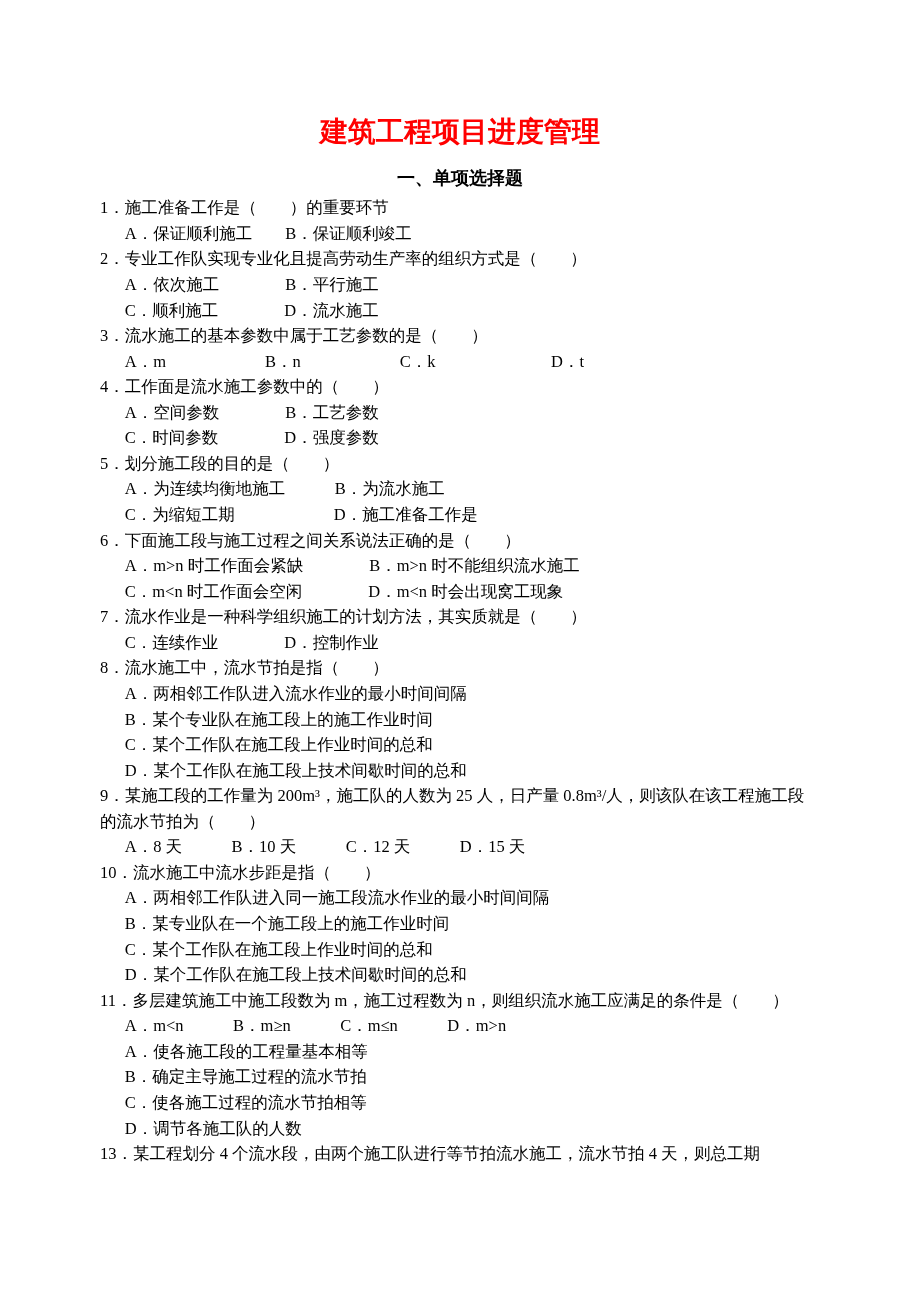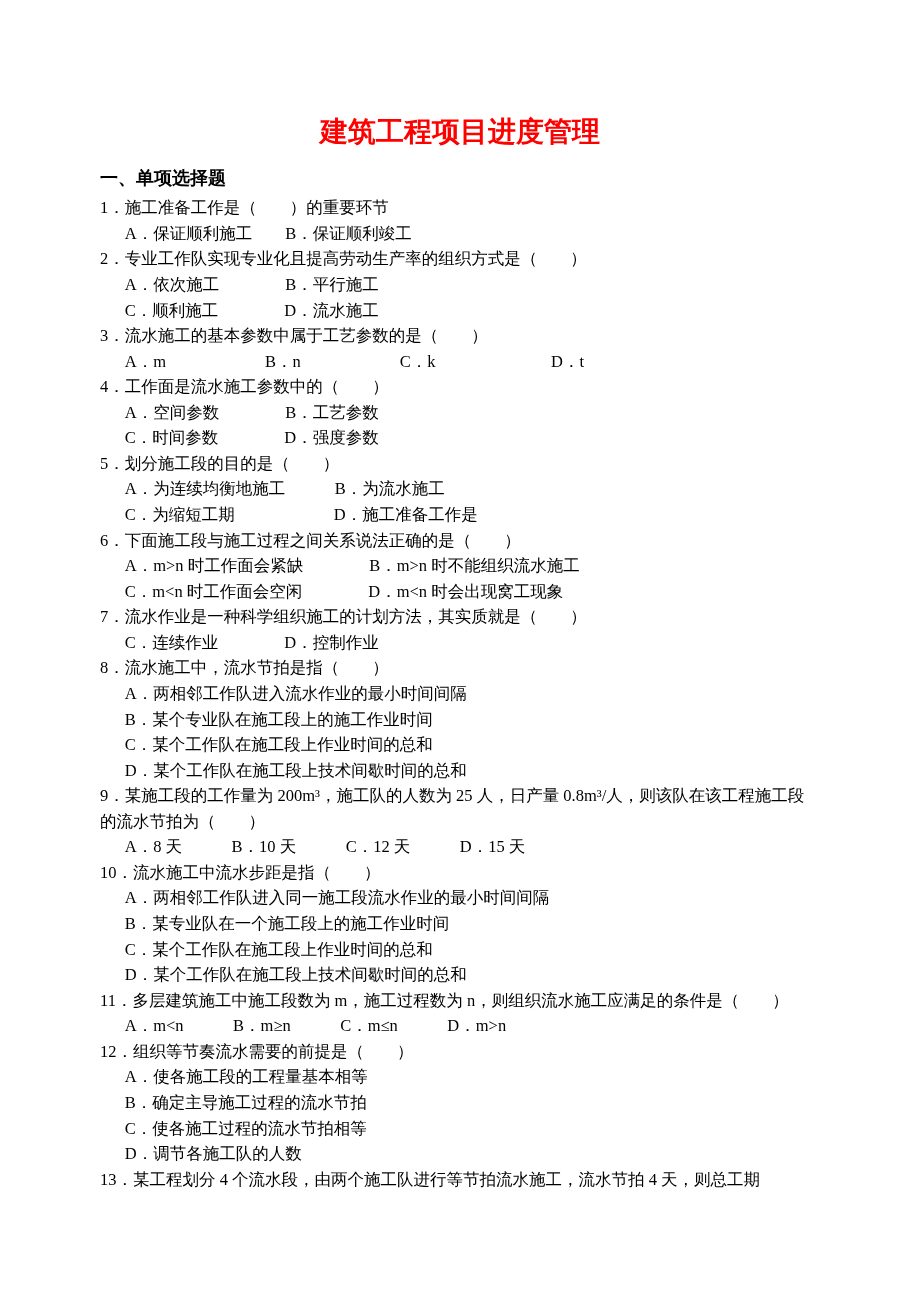--- a/index.html
+++ b/index.html
@@ -18,20 +18,21 @@
       font-weight: bold;
       color: #ff0000;
       font-family: Liberation Serif, serif;
       margin-bottom: 12px;
     }
     .section-header {
       font-size: 18px;
       font-weight: bold;
       font-family: SimHei, "黑体", sans-serif;
       margin-bottom: 2px;
+      text-align: center;
     }
     .question {
       margin-bottom: 0;
     }
     .question-text {
       text-indent: 0;
     }
     .options {
       padding-left: 1.5em;
     }
@@ -115,21 +116,20 @@
         <div class="option-line">D．某个工作队在施工段上技术间歇时间的总和</div>
       </div>
     </div>
     <div class="question">
       <div class="question-text">11．多层建筑施工中施工段数为 m，施工过程数为 n，则组织流水施工应满足的条件是（　　）</div>
       <div class="options">
         <div class="option-line">A．m&lt;n　　　B．m≥n　　　C．m≤n　　　D．m&gt;n</div>
       </div>
     </div>
     <div class="question">
-      <div class="question-text">12．组织等节奏流水需要的前提是（　　）</div>
       <div class="options">
         <div class="option-line">A．使各施工段的工程量基本相等</div>
         <div class="option-line">B．确定主导施工过程的流水节拍</div>
         <div class="option-line">C．使各施工过程的流水节拍相等</div>
         <div class="option-line">D．调节各施工队的人数</div>
       </div>
     </div>
     <div class="question">
       <div class="question-text">13．某工程划分 4 个流水段，由两个施工队进行等节拍流水施工，流水节拍 4 天，则总工期</div>
     </div>

